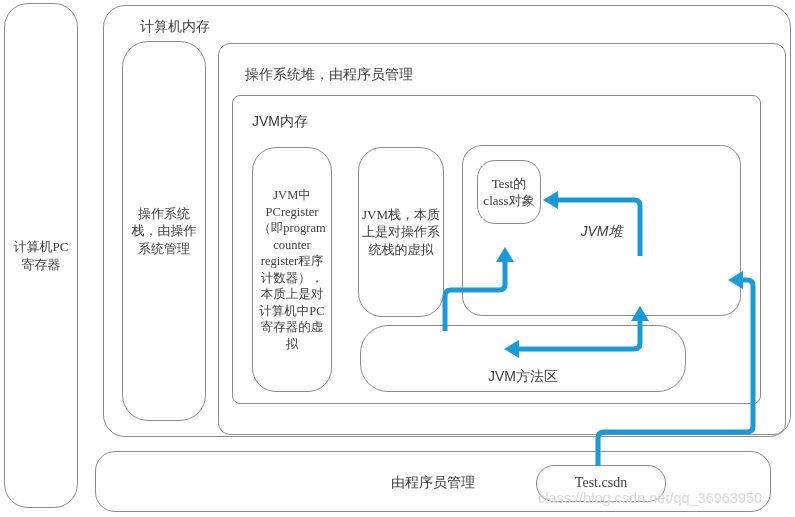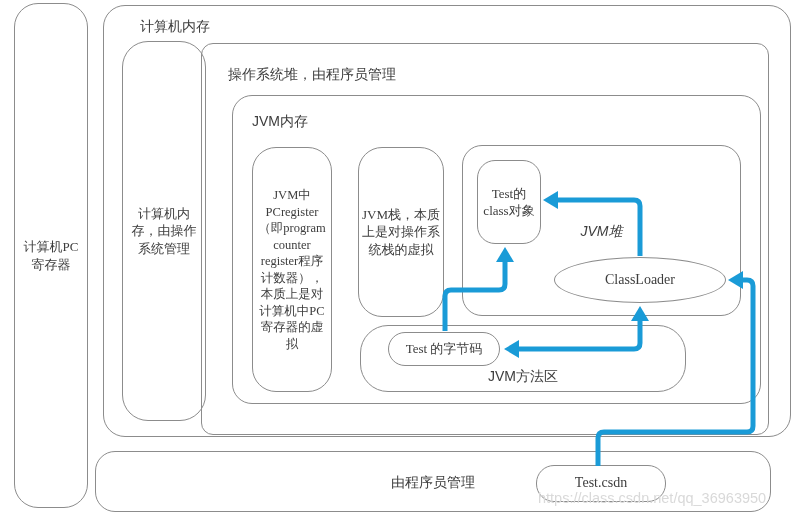--- a/index.html
+++ b/index.html
@@ -28,67 +28,61 @@
   .watermark{
     position:absolute;left:538px;top:489px;z-index:6;
     color:var(--watermark);font-size:14.5px;white-space:nowrap;
   }
 </style>
 </head>
 <body>
 
 <div class="canvas">
 
-  <div class="box center" style="left:14px;top:3px;width:74px;height:505px;border-radius:24px;padding:0 6px;">
+  <div class="box center" style="left:4px;top:3px;width:74px;height:505px;border-radius:24px;padding:0 6px;">
     <div class="node-label">计算机PC寄存器</div>
   </div>
 
   <div class="box" style="left:103px;top:5px;width:688px;height:432px;border-radius:22px;">
     <div class="abs-label" style="left:36px;top:11px;font-size:14px;">计算机内存</div>
   </div>
 
   <div class="box center" style="left:122px;top:41px;width:84px;height:380px;border-radius:26px;padding:0 4px;">
-    <div class="node-label">计算机内存，由操作系统管理</div>
+    <div class="node-label">操作系统栈，由操作系统管理</div>
   </div>
 
-  <div class="box" style="left:201px;top:43px;width:568px;height:392px;border-radius:12px;">
+  <div class="box" style="left:218px;top:43px;width:568px;height:392px;border-radius:12px;">
     <div class="abs-label" style="left:26px;top:21px;font-size:14px;">操作系统堆，由程序员管理</div>
   </div>
 
-  <div class="box" style="left:232px;top:95px;width:529px;height:309px;border-radius:20px;">
+  <div class="box" style="left:232px;top:95px;width:529px;height:309px;border-radius:8px;">
     <div class="abs-label" style="left:19px;top:16px;font-size:14px;">JVM内存</div>
   </div>
 
   <div class="box center" style="left:252px;top:147px;width:80px;height:245px;border-radius:24px;padding:0 3px;font-size:12.5px;">
     <div class="node-label">JVM中PCregister（即program counter register程序计数器），本质上是对计算机中PC寄存器的虚拟</div>
   </div>
 
   <div class="box center" style="left:358px;top:147px;width:86px;height:170px;border-radius:24px;padding:6px 3px;">
     <div class="node-label">JVM栈，本质上是对操作系统栈的虚拟</div>
   </div>
 
   <div class="box" style="left:462px;top:145px;width:279px;height:171px;border-radius:20px;">
     <div class="wfull-center" style="top:76px;font-size:14px;font-style:italic;">JVM堆</div>
   </div>
 
-  <div class="box center" style="left:477px;top:160px;width:64px;height:84px;border-radius:18px;padding:16px 2px;">
+  <div class="box center" style="left:477px;top:160px;width:64px;height:64px;border-radius:18px;padding:16px 2px;">
     <div class="node-label">Test的class对象</div>
   </div>
 
-  <div class="box center" style="left:554px;top:257px;width:172px;height:46px;border-radius:50%;font-size:14px;">
-    <div class="node-label">ClassLoader</div>
-  </div>
 
   <div class="box" style="left:360px;top:325px;width:326px;height:67px;border-radius:28px;text-decoration:underline;">
     <div class="wfull-center" style="bottom:6px;font-size:14px;">JVM方法区</div>
   </div>
 
-  <div class="box center" style="left:388px;top:332px;width:112px;height:34px;border-radius:17px;">
-    <div class="node-label" style="white-space:nowrap;">Test 的字节码</div>
-  </div>
 
   <div class="box" style="left:95px;top:451px;width:676px;height:61px;border-radius:20px;">
     <div class="wfull-center" style="top:50%;transform:translateY(-50%);font-size:14px;">由程序员管理</div>
   </div>
 
   <div class="box center" style="left:536px;top:465px;width:130px;height:37px;border-radius:18px;font-size:14px;">
     <div class="node-label" style="white-space:nowrap;">Test.csdn</div>
   </div>
 
   <svg class="overlay" width="795" height="517" viewBox="0 0 795 517">
@@ -108,15 +102,15 @@
       <path class="arrow-line" d="M640,256 L640,206 Q640,200 634,200 L557,200"></path>
       <polygon class="arrow-head" points="543,200 558,191 558,209"></polygon>
     </g>
 
     <g>
       <path class="arrow-line" d="M445,331 L445,296 Q445,290 451,290 L499,290 Q505,290 505,284 L505,261"></path>
       <polygon class="arrow-head" points="505,247 496,262 514,262"></polygon>
     </g>
   </svg>
 
-  <div class="watermark">https://class.csdn.net/qq_36963950</div>
+  <div class="watermark">class://blog.csdn.net/qq_36963950</div>
 
 </div>
 
 </body></html>

